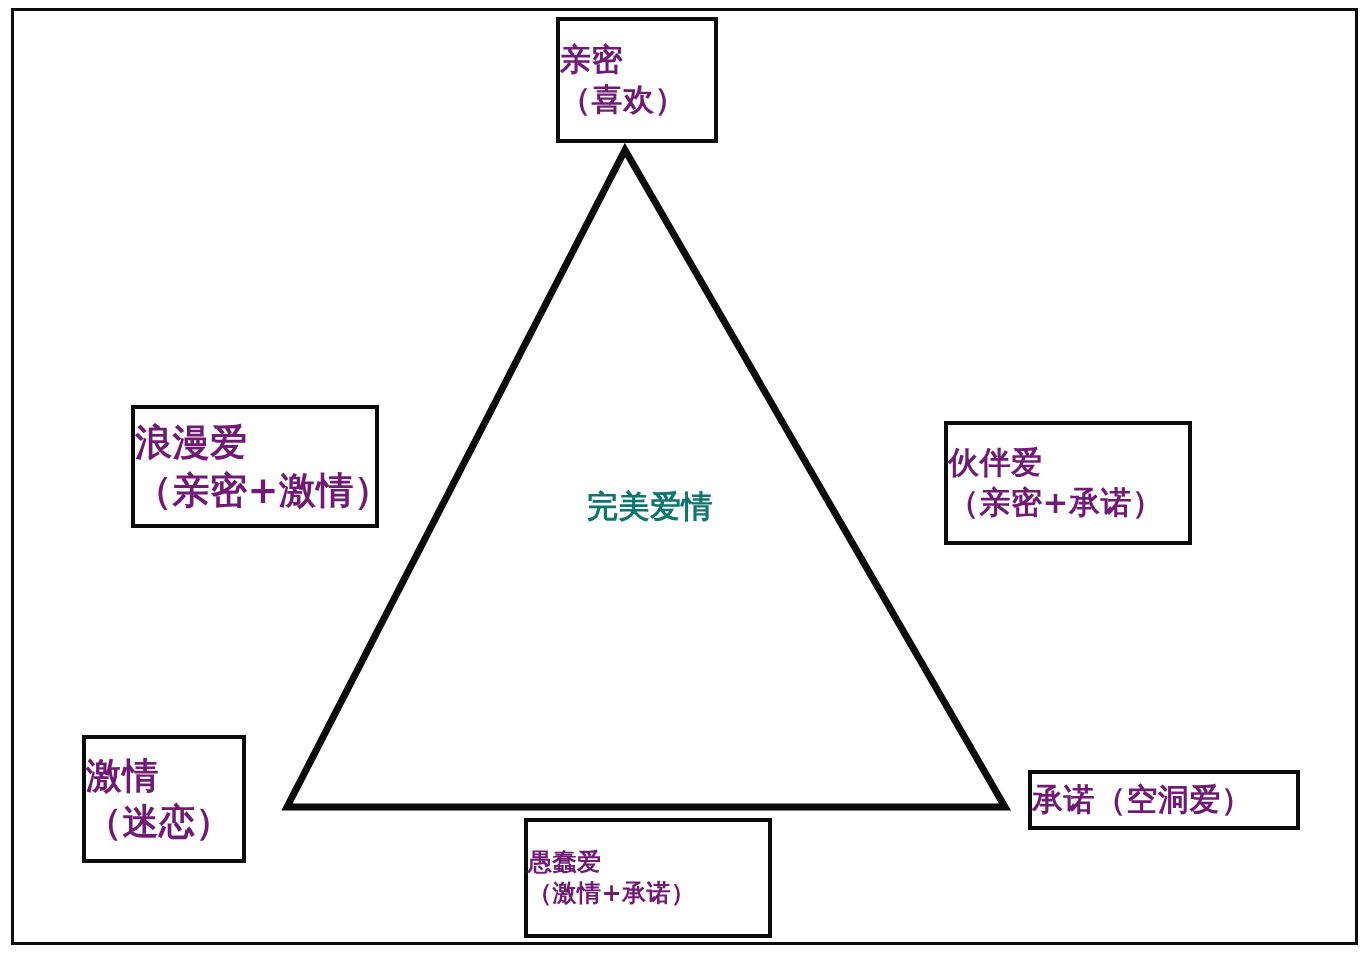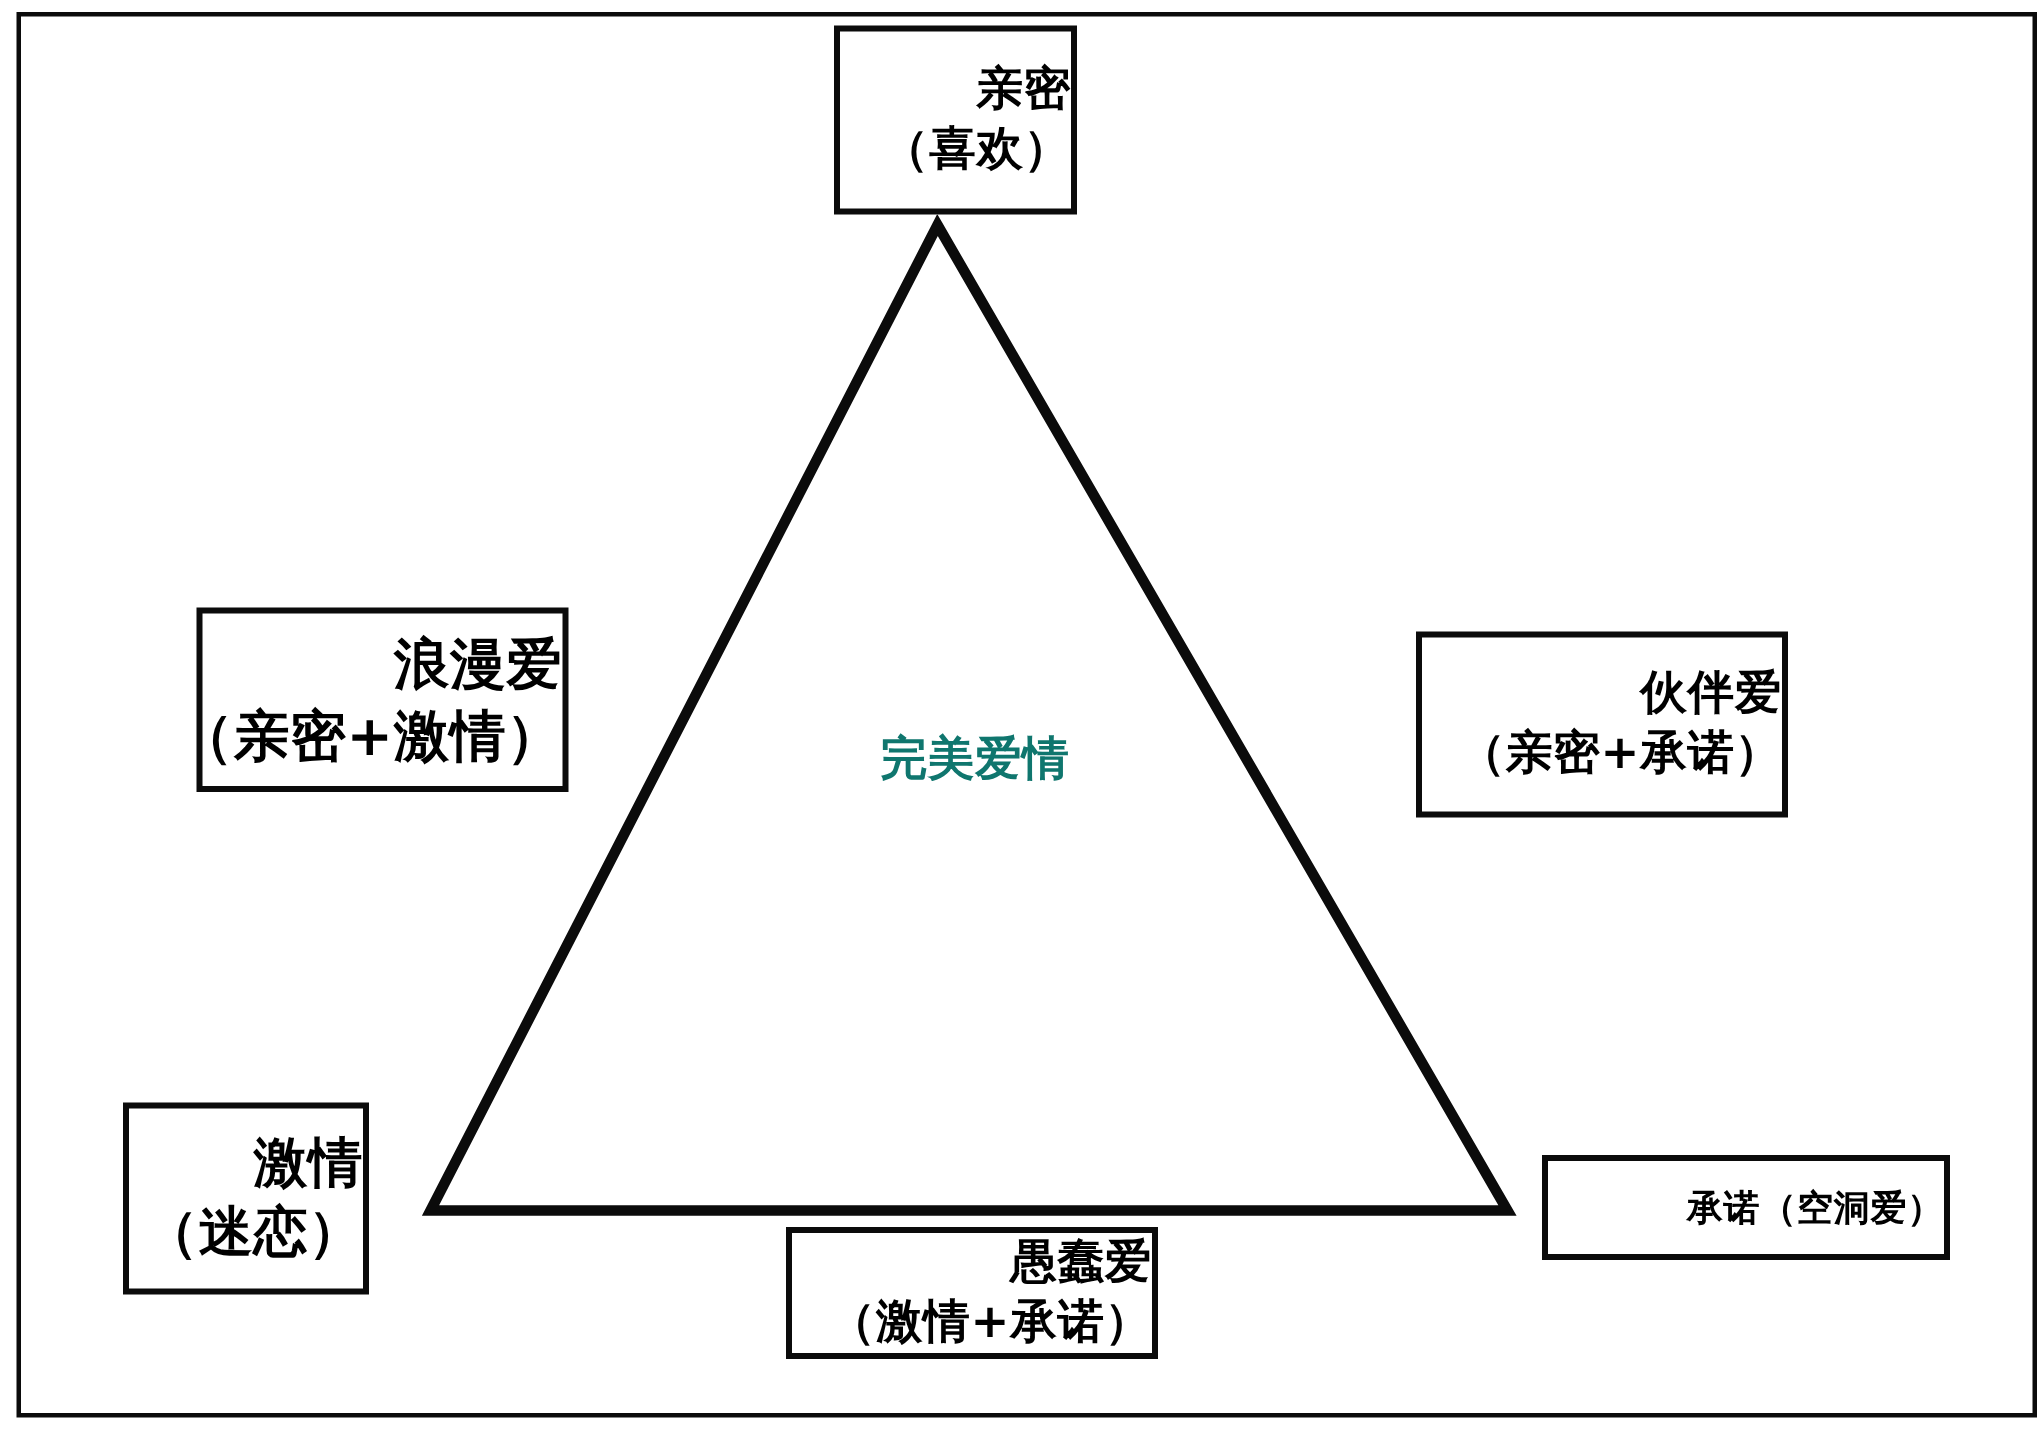--- a/index.html
+++ b/index.html
@@ -40,27 +40,27 @@
   }
 
   
   .label-box {
     position: absolute;
     box-sizing: border-box;
     border: 4px solid #0b0b0b;
     background: #ffffff;
     display: flex;
     flex-direction: column;
-    align-items: flex-end;
+    align-items: flex-start;
     justify-content: center;
     text-align: center;
     line-height: 1.28;
     letter-spacing: 0.5px;
     font-weight: 700;
-    color: #000000;
+    color: #701a75;
   }
   .label-box .ln {
     display: block;
     white-space: nowrap;
   }
 
   
   #center-caption {
     position: absolute;
     left: 430px;
@@ -85,26 +85,26 @@
   }
   #box-companionate {
     left: 944px;  top: 421px;  width: 248px;  height: 124px;
     font-size: 31px;
   }
   #box-passion {
     left: 82px;   top: 735px;  width: 164px;  height: 128px;
     font-size: 36px;
   }
   #box-commitment {
-    left: 1028px; top: 770px;  width: 272px;  height: 70px;
-    font-size: 24px;
+    left: 1028px; top: 770px;  width: 272px;  height: 60px;
+    font-size: 31px;
   }
   #box-fatuous {
-    left: 524px;  top: 818px;  width: 248px;  height: 88px;
-    font-size: 31px;
+    left: 524px;  top: 818px;  width: 248px;  height: 120px;
+    font-size: 24px;
   }
   #center-caption { font-size: 31px; }
   #center-caption .ln-1 { font-size: 31px; }
   #center-caption .ln-2 { font-size: 31px; }
 </style>
 </head>
 <body>
 
 <div id="stage">
 

